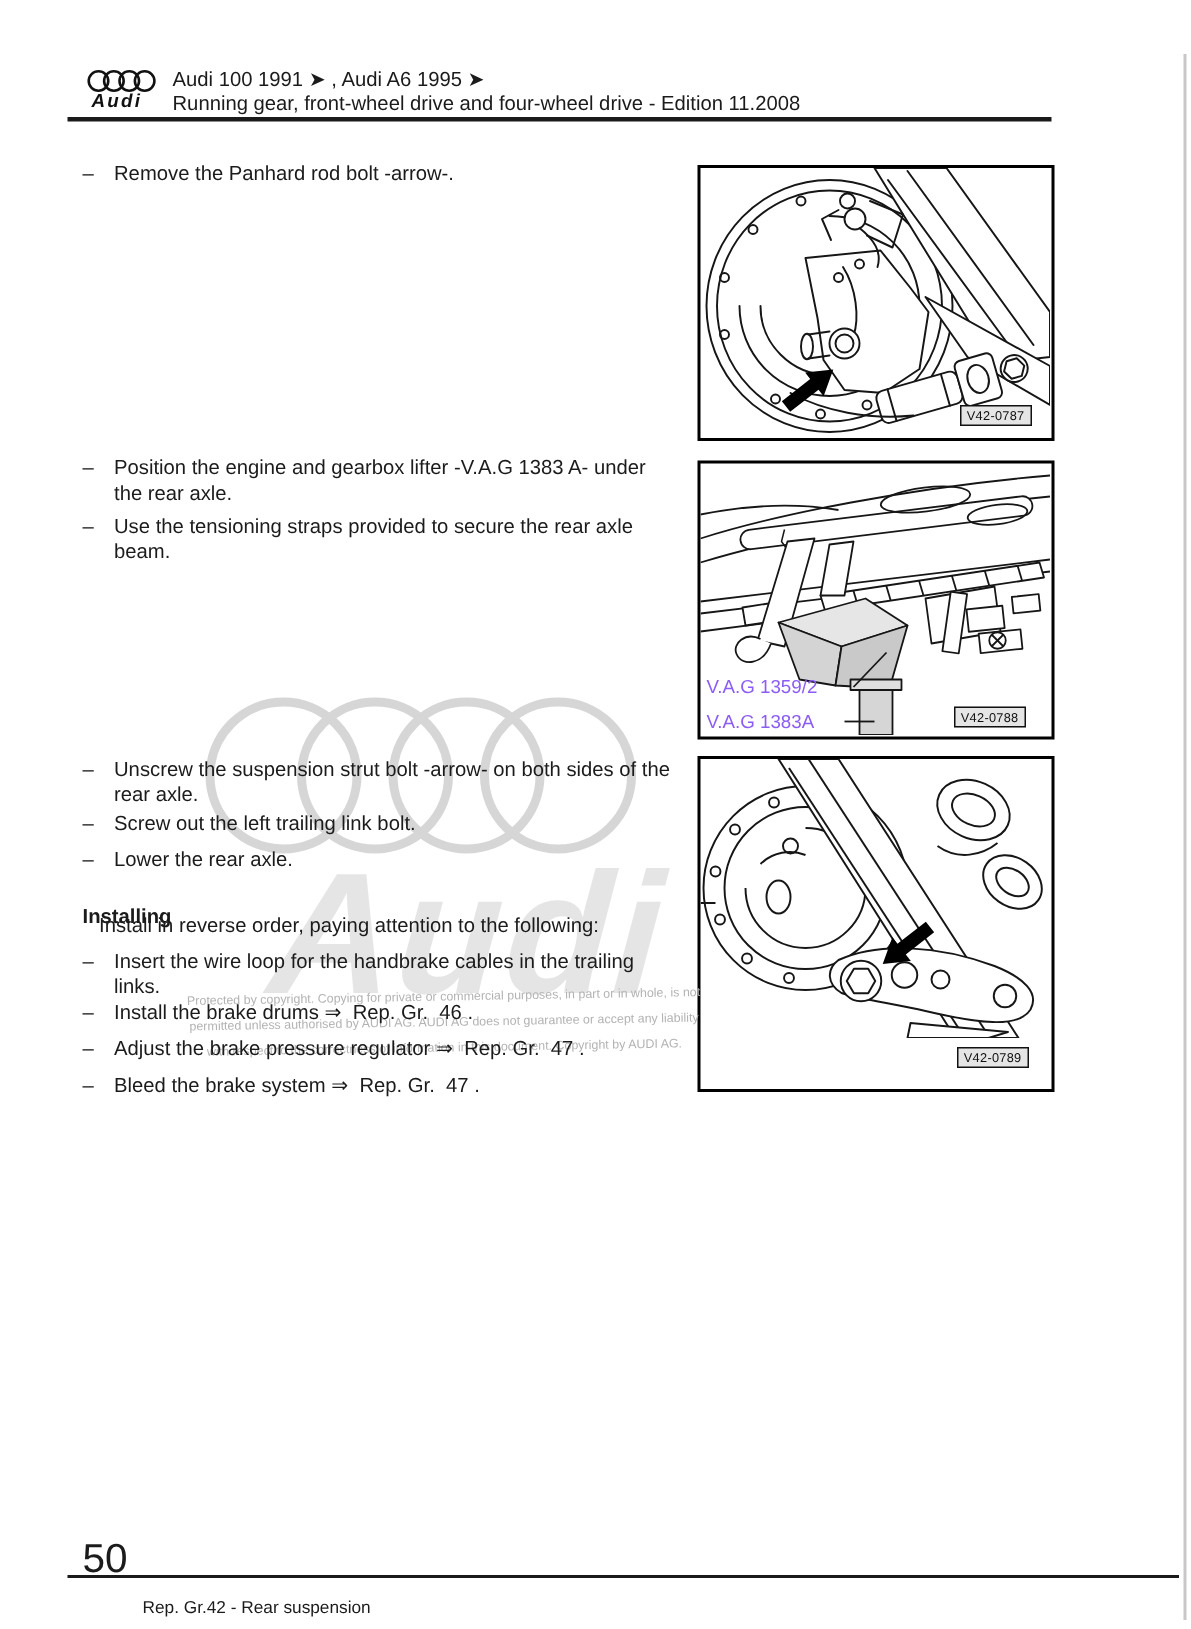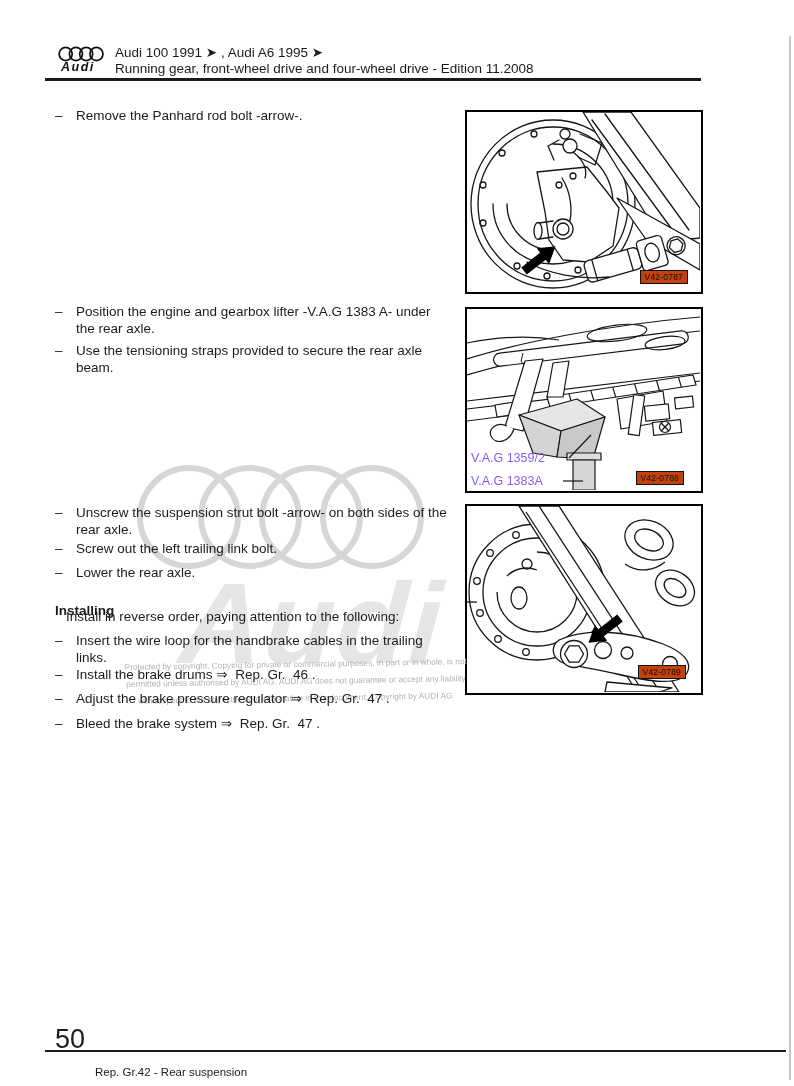--- a/index.html
+++ b/index.html
@@ -15,21 +15,21 @@
   
   .bullet{position:absolute;left:55px;display:flex;font-size:13.5px;line-height:17px;z-index:4;}
   .bullet .dash{width:21px;flex:none;}
   .ln{white-space:pre;}
   .heading{position:absolute;left:55px;font-size:13.5px;line-height:17px;font-weight:bold;z-index:4;margin-top:16px;}
   .para{position:absolute;left:66px;font-size:13.5px;line-height:17px;z-index:4;white-space:pre;}
   
   .fig{position:absolute;left:465px;width:238px;border:2.5px solid #000;background:#fff;
        box-sizing:border-box;z-index:1;}
   .fig svg{display:block;}
-  .figcode{position:absolute;border:1.5px solid #111;background:#c2410c;font-size:8.5px;line-height:10px;
+  .figcode{position:absolute;border:1.5px solid #111;background:#e5e5e5;font-size:8.5px;line-height:10px;
            padding:1px 4px;letter-spacing:.2px;color:#111;}
   .vag{position:absolute;left:4px;font-size:12.5px;font-weight:normal;color:#8b5cf6;white-space:pre;}
   
   .wm-rings{position:absolute;left:130px;top:458px;z-index:0;}
   .wm-audi{position:absolute;left:180px;top:566px;font-size:115px;line-height:1;font-weight:bold;
            font-style:italic;letter-spacing:2px;color:#cdcdcd;opacity:.5;z-index:0;transform:skewX(-4deg);}
   .wm-copy{position:absolute;left:110px;top:656px;width:372px;text-align:center;font-size:8.3px;
            line-height:17px;color:#b3b3b3;transform:rotate(-1deg);z-index:2;}
   .wm-copy div{white-space:nowrap;}
   
@@ -241,21 +241,21 @@
         <rect x="106" y="151" width="22" height="30" fill="#d6d6d6"></rect>
         <line x1="102" y1="149" x2="124" y2="126"></line>
         <line x1="96" y1="172" x2="116" y2="172"></line>
       </g>
     </svg>
     <div class="vag" style="top:142px">V.A.G 1359/2</div>
     <div class="vag" style="top:165px">V.A.G 1383A</div>
     <div class="figcode" style="right:17px;bottom:6px">V42-0788</div>
   </div>
 
-  <div class="fig" style="top:504px;height:191px">
+  <div class="fig" style="top:504px;height:224px">
     <svg viewBox="0 0 233 186" width="233" height="186">
       <g fill="none" stroke="#161616" stroke-width="1.3" stroke-linejoin="round">
         <circle cx="70" cy="86" r="68" fill="#fff"></circle>
         <circle cx="70" cy="86" r="54"></circle>
         <path d="M 30,86 A 40,40 0 1 0 70,46"></path>
         <circle cx="59" cy="146" r="3.3"></circle>
           <circle cx="31" cy="133" r="3.3"></circle>
           <circle cx="13" cy="107" r="3.3"></circle>
         <circle cx="10" cy="75" r="3.3"></circle>
           <circle cx="23" cy="47" r="3.3"></circle>

